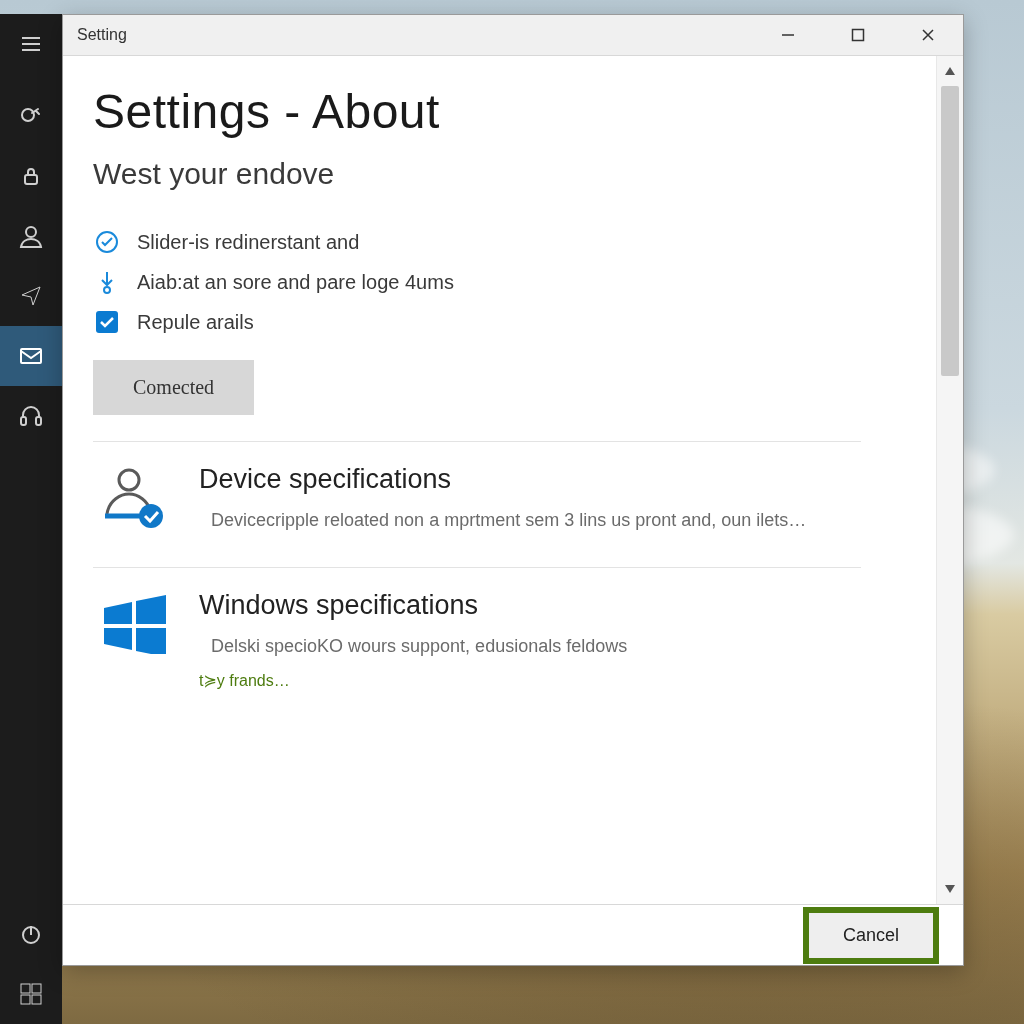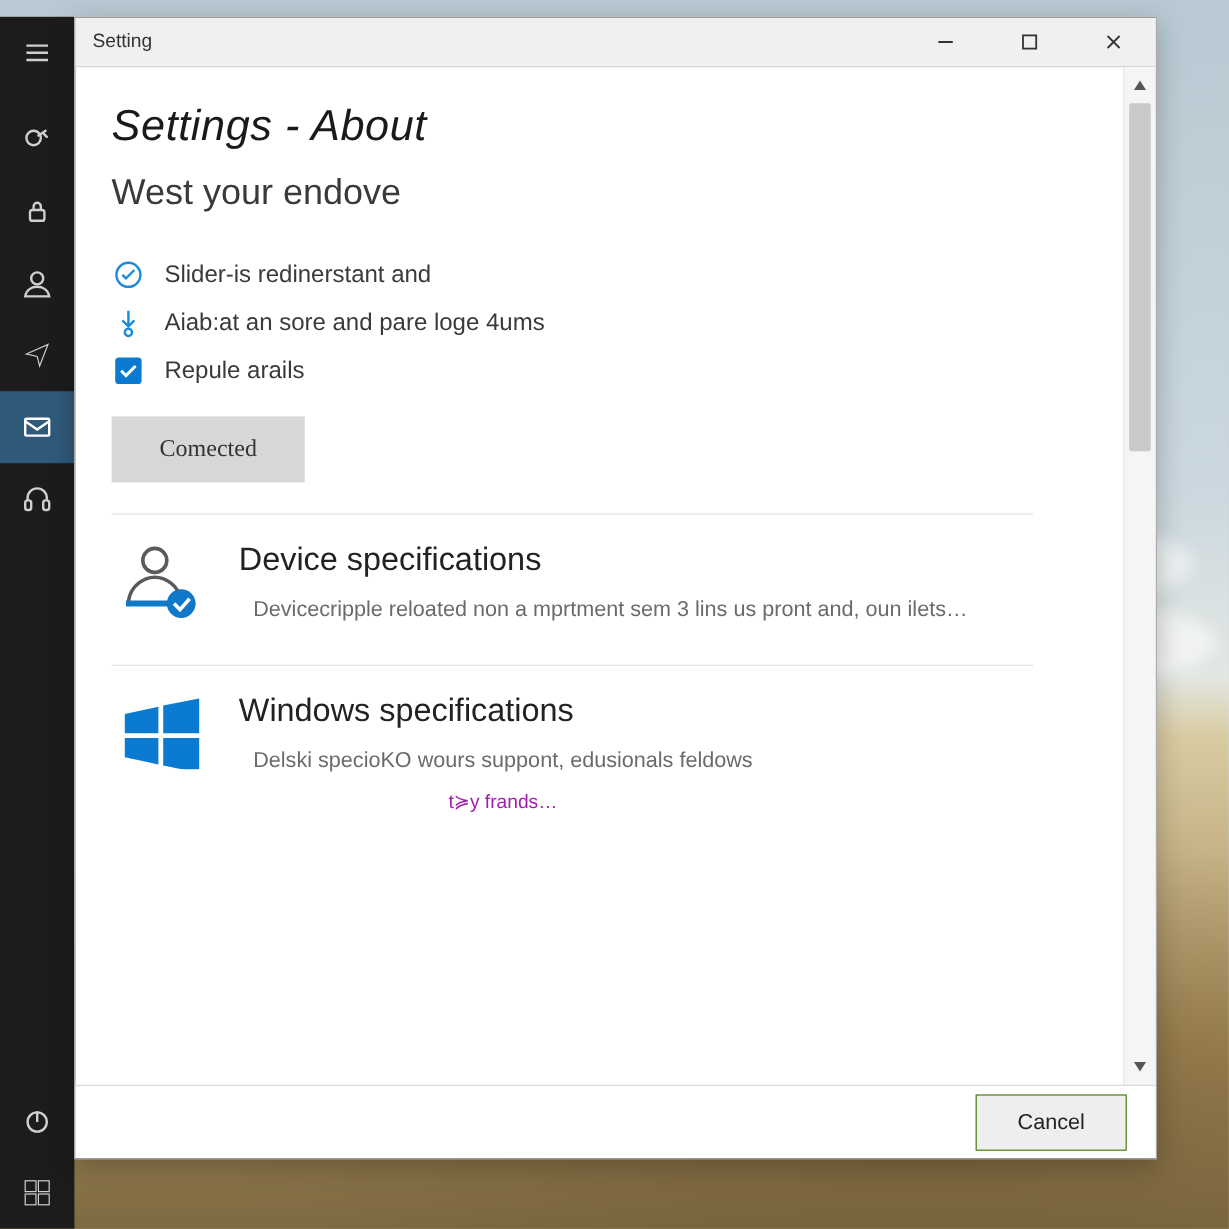--- a/index.html
+++ b/index.html
@@ -69,23 +69,22 @@
   }
 
   .content-wrap {
     flex:1; display:flex; min-height:0;
   }
   .content {
     flex: 1; padding: 20px 30px 0 30px; overflow: hidden;
     color: #222; position: relative;
   }
   h1.page-title {
-    font-weight: 400; font-size: 36px; margin: 8px 0 18px 0; color: #1a1a1a;
+    font-weight: 400; font-size: 48px; margin: 8px 0 18px 0; color: #1a1a1a;
     letter-spacing: 0.5px;
-    font-style: italic;
   }
   .subtitle {
     font-size: 30px; color: #3a3a3a; font-weight: 400; margin-bottom: 37px;
   }
   .status-list { margin: 0 0 24px 0; }
   .status-item {
     display: flex; align-items: center; gap: 16px;
     font-size: 20px; color: #3a3a3a; margin: 12px 0;
   }
   .status-item .glyph {
@@ -109,21 +108,21 @@
     width: 76px; height: 68px; flex: 0 0 auto;
     display:flex; align-items:center; justify-content:center;
   }
   .spec-text h2 {
     margin: 0 0 8px 0; font-weight: 400; font-size: 27px; color:#222;
   }
   .spec-text p {
     margin: 12px; font-size: 18px; color: #6b6b6b; line-height: 1.45;
     max-width: 600px;
   }
-  .spec-text .link { color: #a21caf; display:block; margin-top:4px;text-align:center; }
+  .spec-text .link { color: #4d7c0f; display:block; margin-top:4px; }
 
   
   .fake-scrollbar {
     width: 26px; background: #f5f5f5;
     display:flex; flex-direction:column; align-items:center;
     border-left: 1px solid #e8e8e8;
   }
   .sb-arrow {
     height: 30px; display:flex; align-items:center; justify-content:center;
     color:#555; font-size:13px; width:100%; cursor:pointer;
@@ -133,21 +132,21 @@
     position:absolute; top:0; left:4px; right:4px; height:290px;
     background:#c9c9c9; border-radius:2px;
   }
 
   .footer {
     height: 60px; border-top: 1px solid #d8d8d8;
     display:flex; align-items:center; justify-content:flex-end;
     padding-right: 24px; background:#fff;
   }
   .cancel-btn {
-    background:#eee; border:1px solid #4d7c0f;
+    background:#eee; border:6px solid #4d7c0f;
     padding: 12px 34px; font-size:18px; color:#222; cursor:pointer;
   }
 
   
   svg { display:block; }
 </style>
 </head>
 <body>
 
 <div class="desktop">

